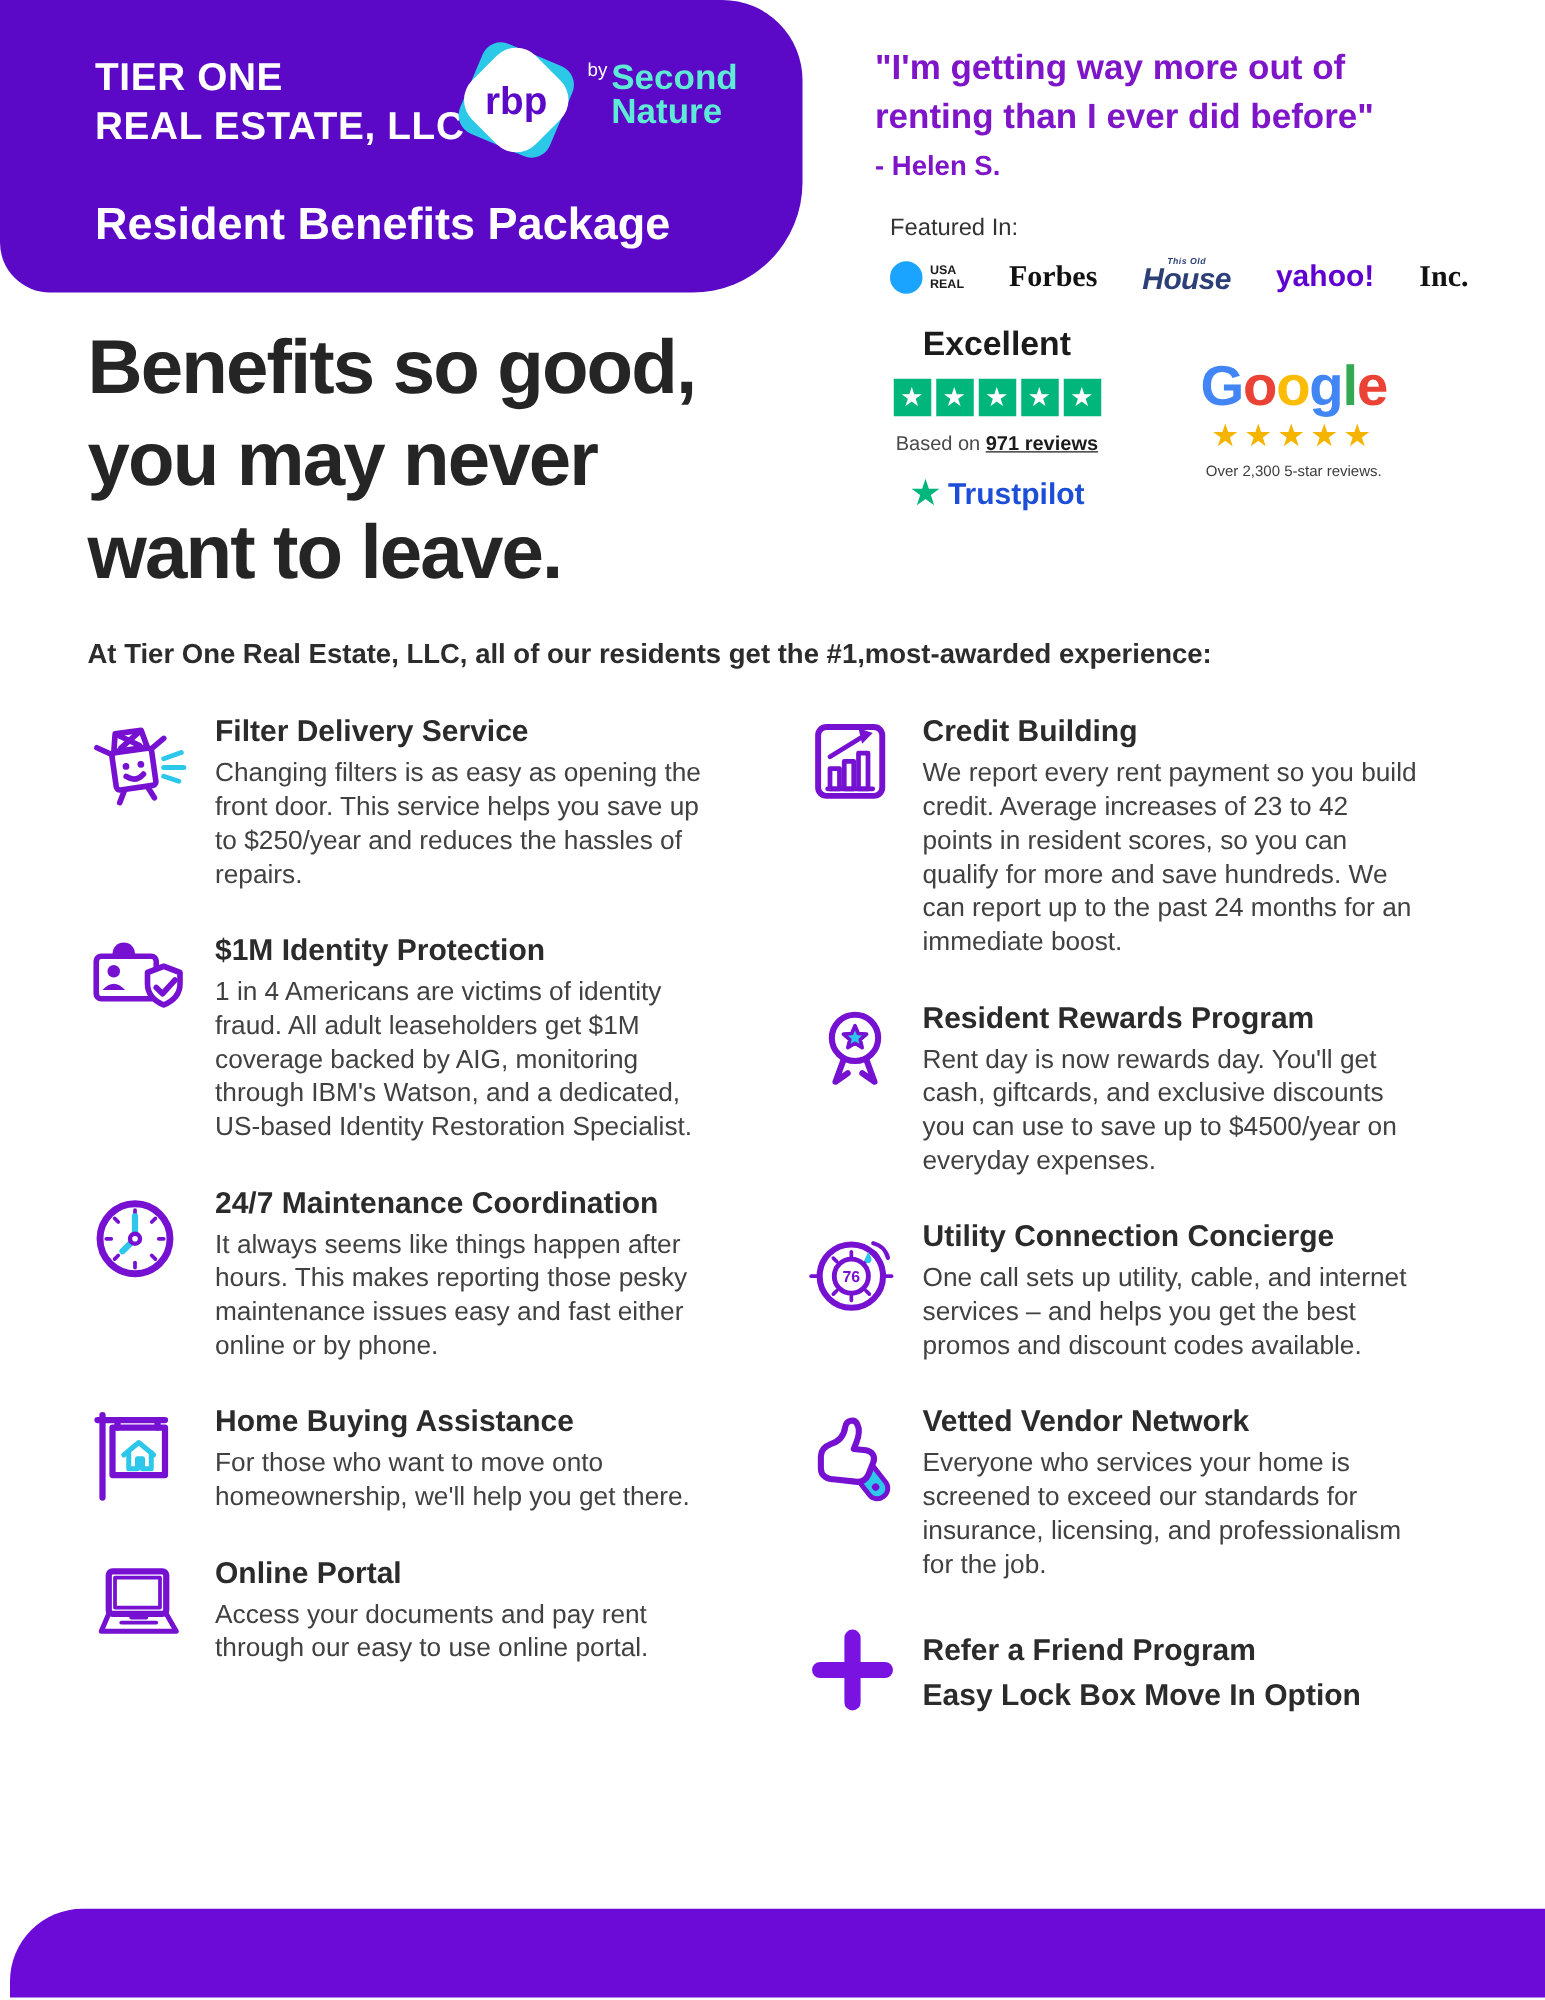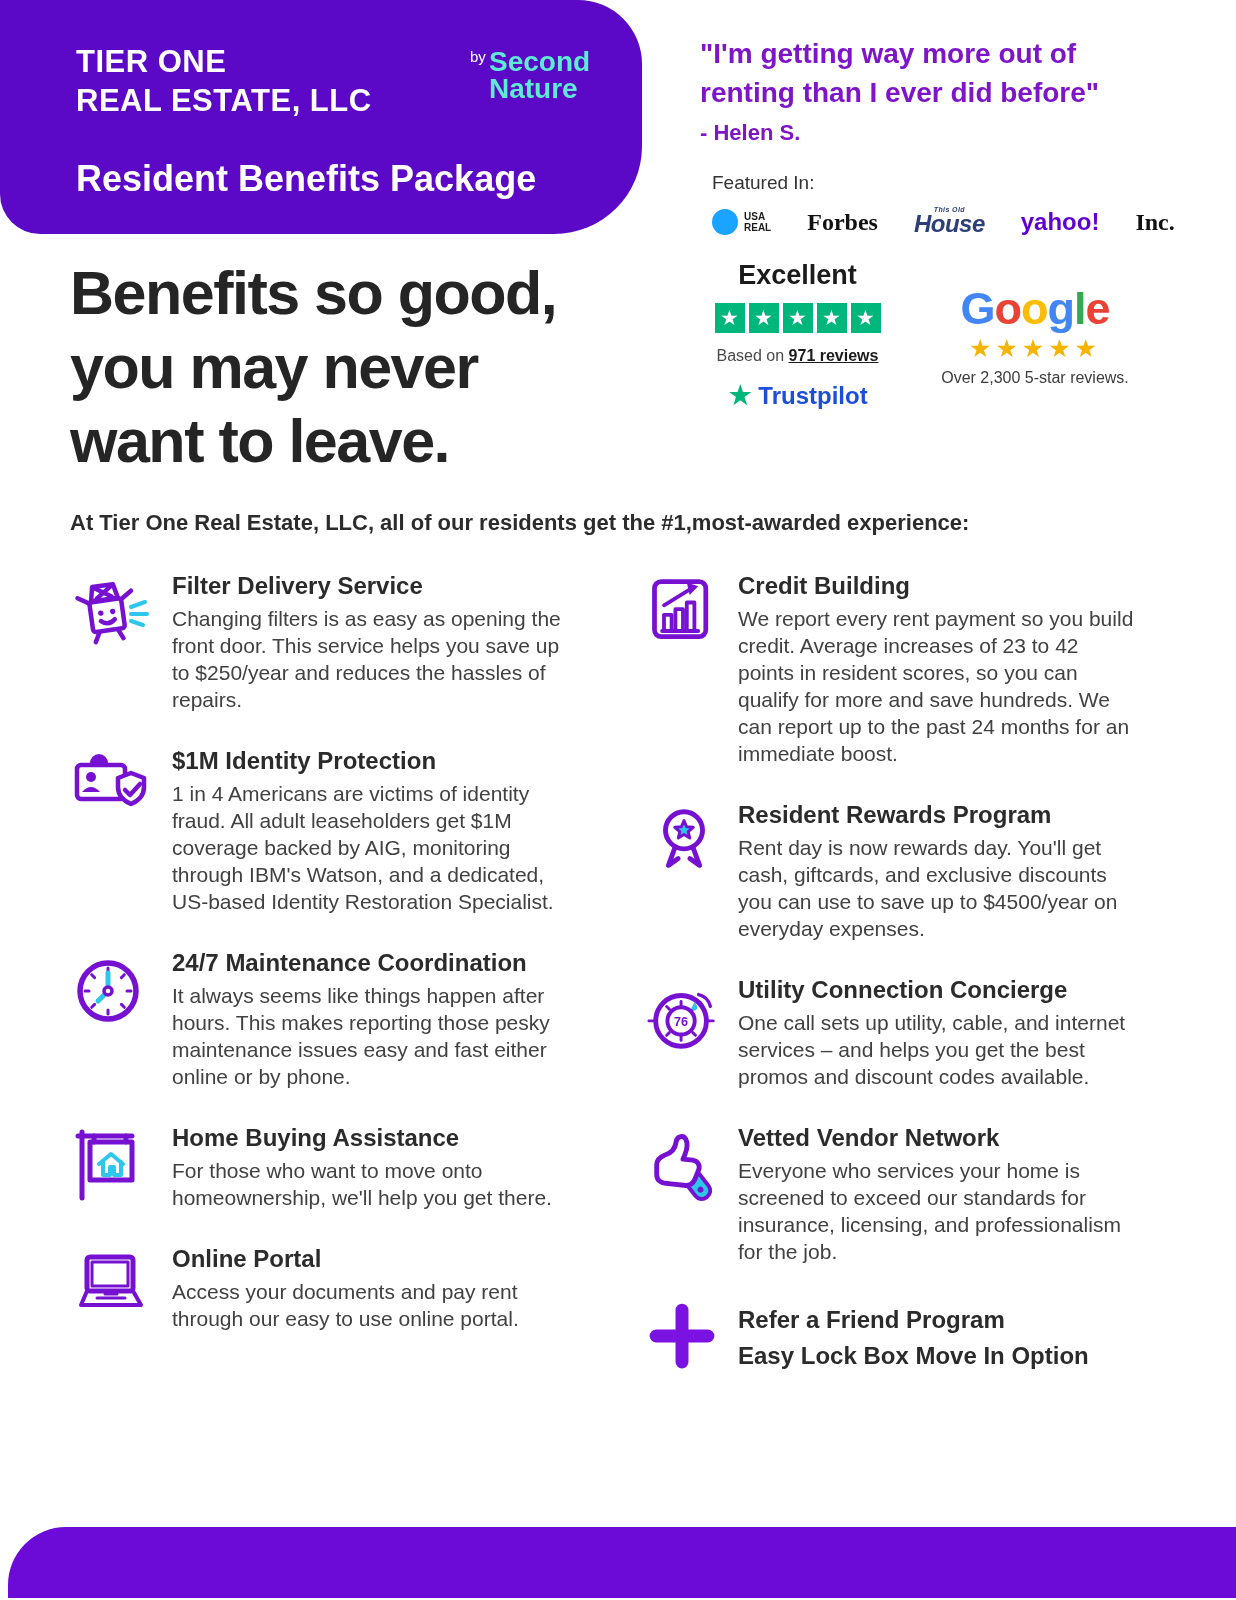--- a/index.html
+++ b/index.html
@@ -52,21 +52,21 @@
   .tp-count { font-weight:bold; color:#1b1b1b; text-decoration:underline; }
   .tp-logo { margin-top:16px; display:flex; align-items:center; justify-content:center; gap:5px; }
   .tp-glyph { color:#00b67a; font-size:29px; line-height:29px; }
   .tp-name { font-size:24px; font-weight:bold; color:#1d4ed8; }
 
   
   .g-block { position:absolute; left:920px; top:286px; width:230px; text-align:center; }
   .g-logo { font-size:45px; font-weight:bold; letter-spacing:-1px; line-height:46px; }
   .g-blue { color:#4285F4; } .g-red { color:#EA4335; } .g-yellow { color:#FBBC05; } .g-green { color:#34A853; }
   .g-stars { color:#f4b400; font-size:25px; letter-spacing:4px; margin-top:2px; }
-  .g-caption { font-size:16px; color:#3c3c3c; margin-top:6px; }
+  .g-caption { font-size:12px; color:#3c3c3c; margin-top:6px; }
 
   
   .headline { position:absolute; left:70px; top:256px; font-size:61px; font-weight:bold;
     color:#252525; line-height:74px; letter-spacing:-1.5px; }
   .intro { position:absolute; left:70px; top:510px; font-size:22px; font-weight:bold; color:#2c2c2c; }
 
   
   .col-left  { position:absolute; left:70px;  top:572px; width:510px; }
   .col-right { position:absolute; left:645px; top:572px; width:530px; }
   .benefit { display:flex; margin-bottom:34px; }
@@ -88,20 +88,25 @@
 </style>
 </head>
 <body>
 
 <div class="page">
 
   <div class="header-banner">
     <div class="company">
       <div>TIER ONE</div>
       <div>REAL ESTATE, LLC</div>
+    </div>
+    <div class="logo-mark">
+      <div class="logo-teal"></div>
+      <div class="logo-white"></div>
+      <div class="logo-rbp">rbp</div>
     </div>
     <div class="logo-by">by</div>
     <div class="brand-name">
       <div>Second</div>
       <div>Nature</div>
     </div>
     <div class="package-title">Resident Benefits Package</div>
   </div>
 
   <div class="quote">

